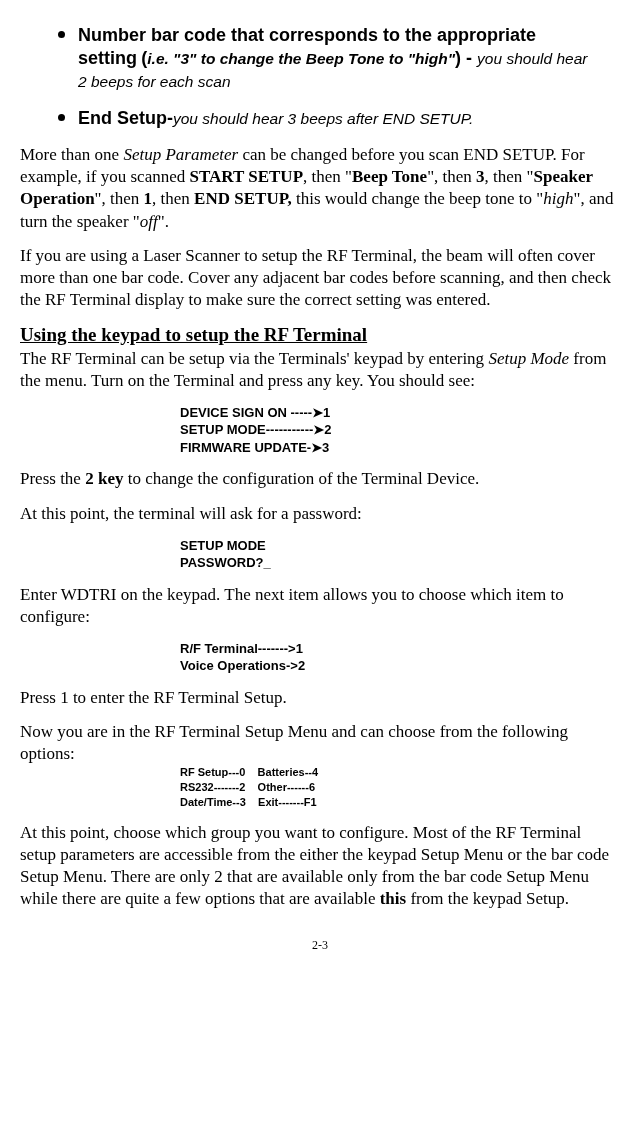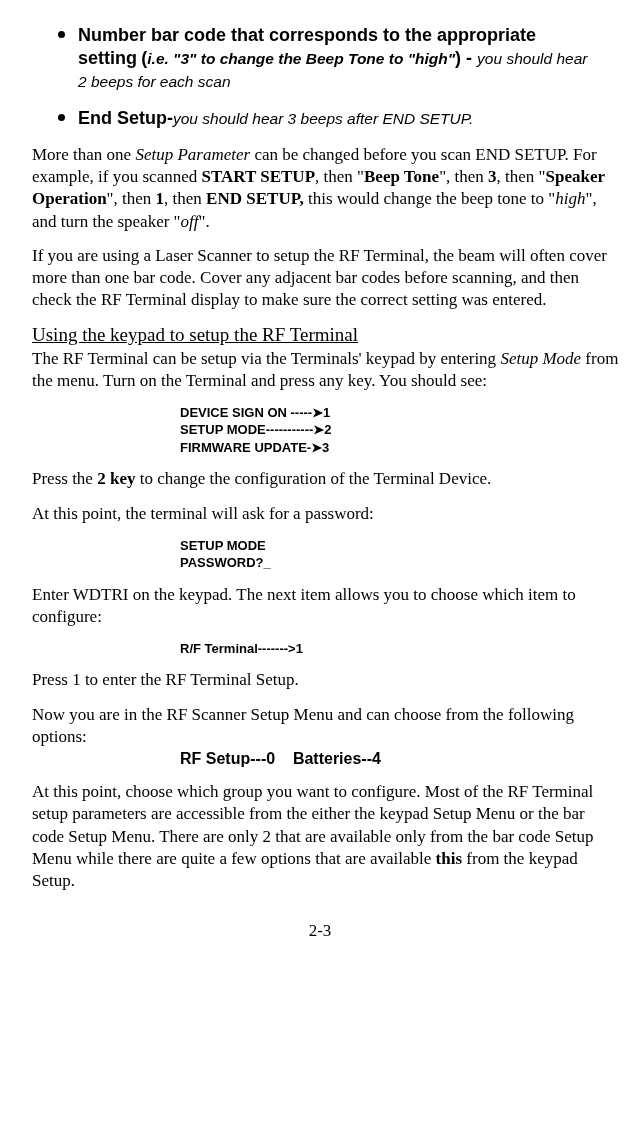--- a/index.html
+++ b/index.html
@@ -34,53 +34,53 @@
     font-weight: bold;
     font-style: italic;
     font-size: 15.5px;
   }
   .arial-italic {
     font-family: Arial, Helvetica, sans-serif;
     font-style: italic;
     font-size: 15.5px;
   }
   p {
-    margin: 0 0 12px 12px;
+    margin: 0 0 12px 0;
   }
   .section-head {
     text-decoration: underline;
-    font-weight: normal;
+    font-weight: bold;
     font-size: 19px;
     margin-bottom: 0;
   }
   .tight {
     margin-top: 0;
   }
   .menu-block {
     font-family: Arial, Helvetica, sans-serif;
     font-weight: bold;
     font-size: 13px;
     margin: 4px 0 12px 160px;
     line-height: 1.35;
     white-space: nowrap;
   }
   .menu-grid {
     font-family: Arial, Helvetica, sans-serif;
     font-weight: bold;
-    font-size: 16px;
+    font-size: 11px;
     margin: 0 0 12px 160px;
     line-height: 1.35;
   }
   .menu-grid div {
     white-space: pre;
   }
   .page-num {
     text-align: center;
     margin-top: 28px;
-    font-size: 17px;
+    font-size: 12px;
   }
   .i { font-style: italic; }
   .b { font-weight: bold; }
 </style>
 </head>
 <body>
 
 <ul class="bullets">
   <li>
     <span class="arial-bold">Number bar code that corresponds to the appropriate setting</span>
@@ -116,27 +116,30 @@
 
 <div class="menu-block">
   <div>SETUP MODE</div>
   <div>PASSWORD?_</div>
 </div>
 
 <p>Enter WDTRI on the keypad.  The next item allows you to choose which item to configure:</p>
 
 <div class="menu-block">
   <div>R/F Terminal-------&gt;1</div>
+  <div>Voice Operations-&gt;2</div>
 </div>
 
 <p>Press 1 to enter the RF Terminal Setup.</p>
 
-<p style="margin-bottom:0;"> Now you are in the RF Scanner Setup Menu and can choose from the following options:</p>
+<p style="margin-bottom:0;"> Now you are in the RF Terminal Setup Menu and can choose from the following options:</p>
 
 <div class="menu-grid">
   <div>RF Setup---0    Batteries--4</div>
+  <div>RS232-------2    Other------6</div>
+  <div>Date/Time--3    Exit-------F1</div>
 </div>
 
 <p>
   <span>At this point, choose which group you want to configure. Most of the RF Terminal setup parameters are accessible from the either the keypad Setup Menu or the bar code Setup Menu. There are only 2 that are available only from the bar code Setup Menu while there are quite a few options that are available </span><span class="b">this</span><span> from the keypad Setup.</span>
 </p>
 
 <div class="page-num">2-3</div>
 
 </body></html>

